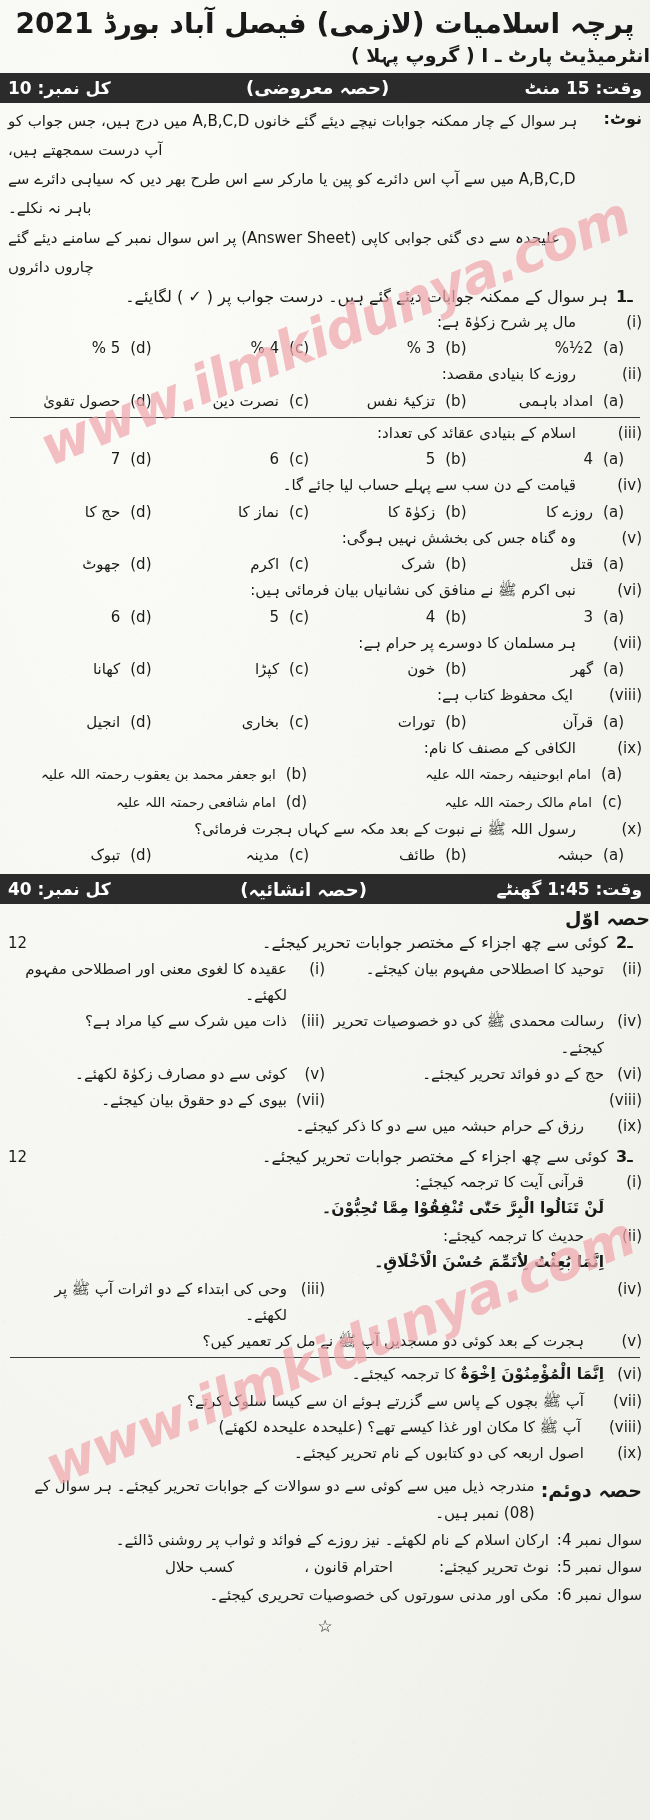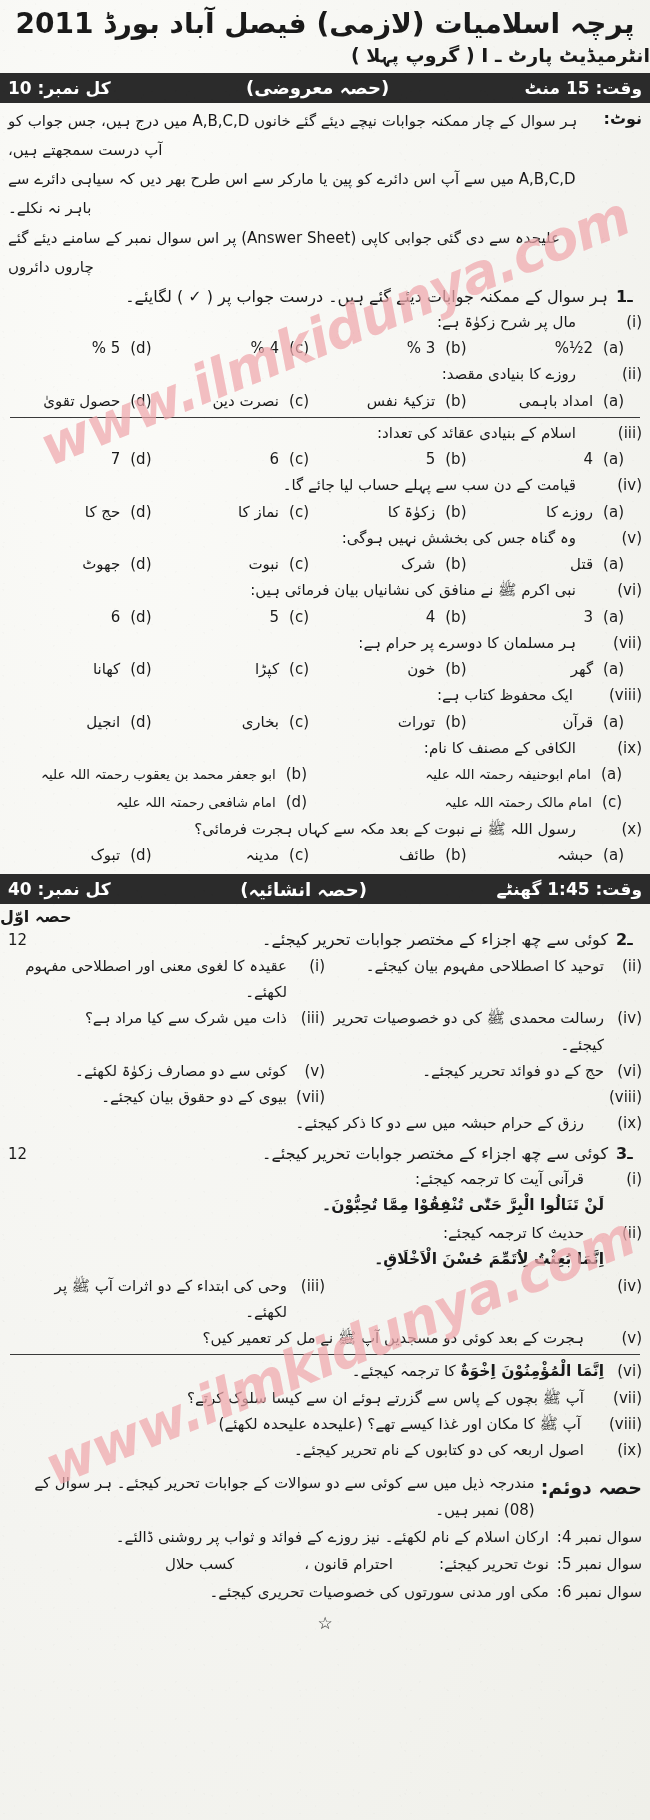--- a/index.html
+++ b/index.html
@@ -248,23 +248,23 @@
   
   .arabic {
     font-family: "DejaVu Sans", sans-serif;
     font-size: 15.5px;
     direction: rtl;
     font-weight: 600;
     white-space: nowrap;
   }
 
   .part-head {
-    text-align: left;
+    text-align: right;
     font-weight: 700;
-    font-size: 16px;
+    font-size: 19px;
     direction: rtl;
     margin-top: 3px;
     margin-bottom: 1px;
   }
 
   .rule {
     height: 1px;
     background: #3a3a3a;
     margin: 2px 10px 3px 10px;
   }
@@ -298,21 +298,21 @@
   }
 
   .spacer-sm { height: 4px; }
   .spacer-xs { height: 2px; }
 </style>
 </head>
 <body>
 
 <div class="page">
 
-  <div class="title-main">پرچہ اسلامیات (لازمی) فیصل آباد بورڈ 2011</div>
+  <div class="title-main">پرچہ اسلامیات (لازمی) فیصل آباد بورڈ 2021</div>
   <div class="title-sub">انٹرمیڈیٹ پارٹ ـ I ( گروپ پہلا )</div>
 
   <div class="bar">
     <span>وقت: 15 منٹ</span>
     <span class="bar-mid">(حصہ معروضی)</span>
     <span>کل نمبر: 10</span>
   </div>
 
   <div class="note">
     <div class="note-label">نوٹ:</div>
@@ -428,21 +428,21 @@
         <div class="opt">
           <span class="opt-key">(a)</span>
           <span class="opt-val">قتل</span>
         </div>
         <div class="opt">
           <span class="opt-key">(b)</span>
           <span class="opt-val">شرک</span>
         </div>
         <div class="opt">
           <span class="opt-key">(c)</span>
-          <span class="opt-val">نبوت</span>
+          <span class="opt-val">اکرم</span>
         </div>
         <div class="opt">
           <span class="opt-key">(d)</span>
           <span class="opt-val">جھوٹ</span>
         </div>
       </div>
       <div class="item">
         <span class="item-num">(vi)</span>
         <span class="item-stem">نبی اکرم ﷺ نے منافق کی نشانیاں بیان فرمائی ہیں:</span>
       </div>

